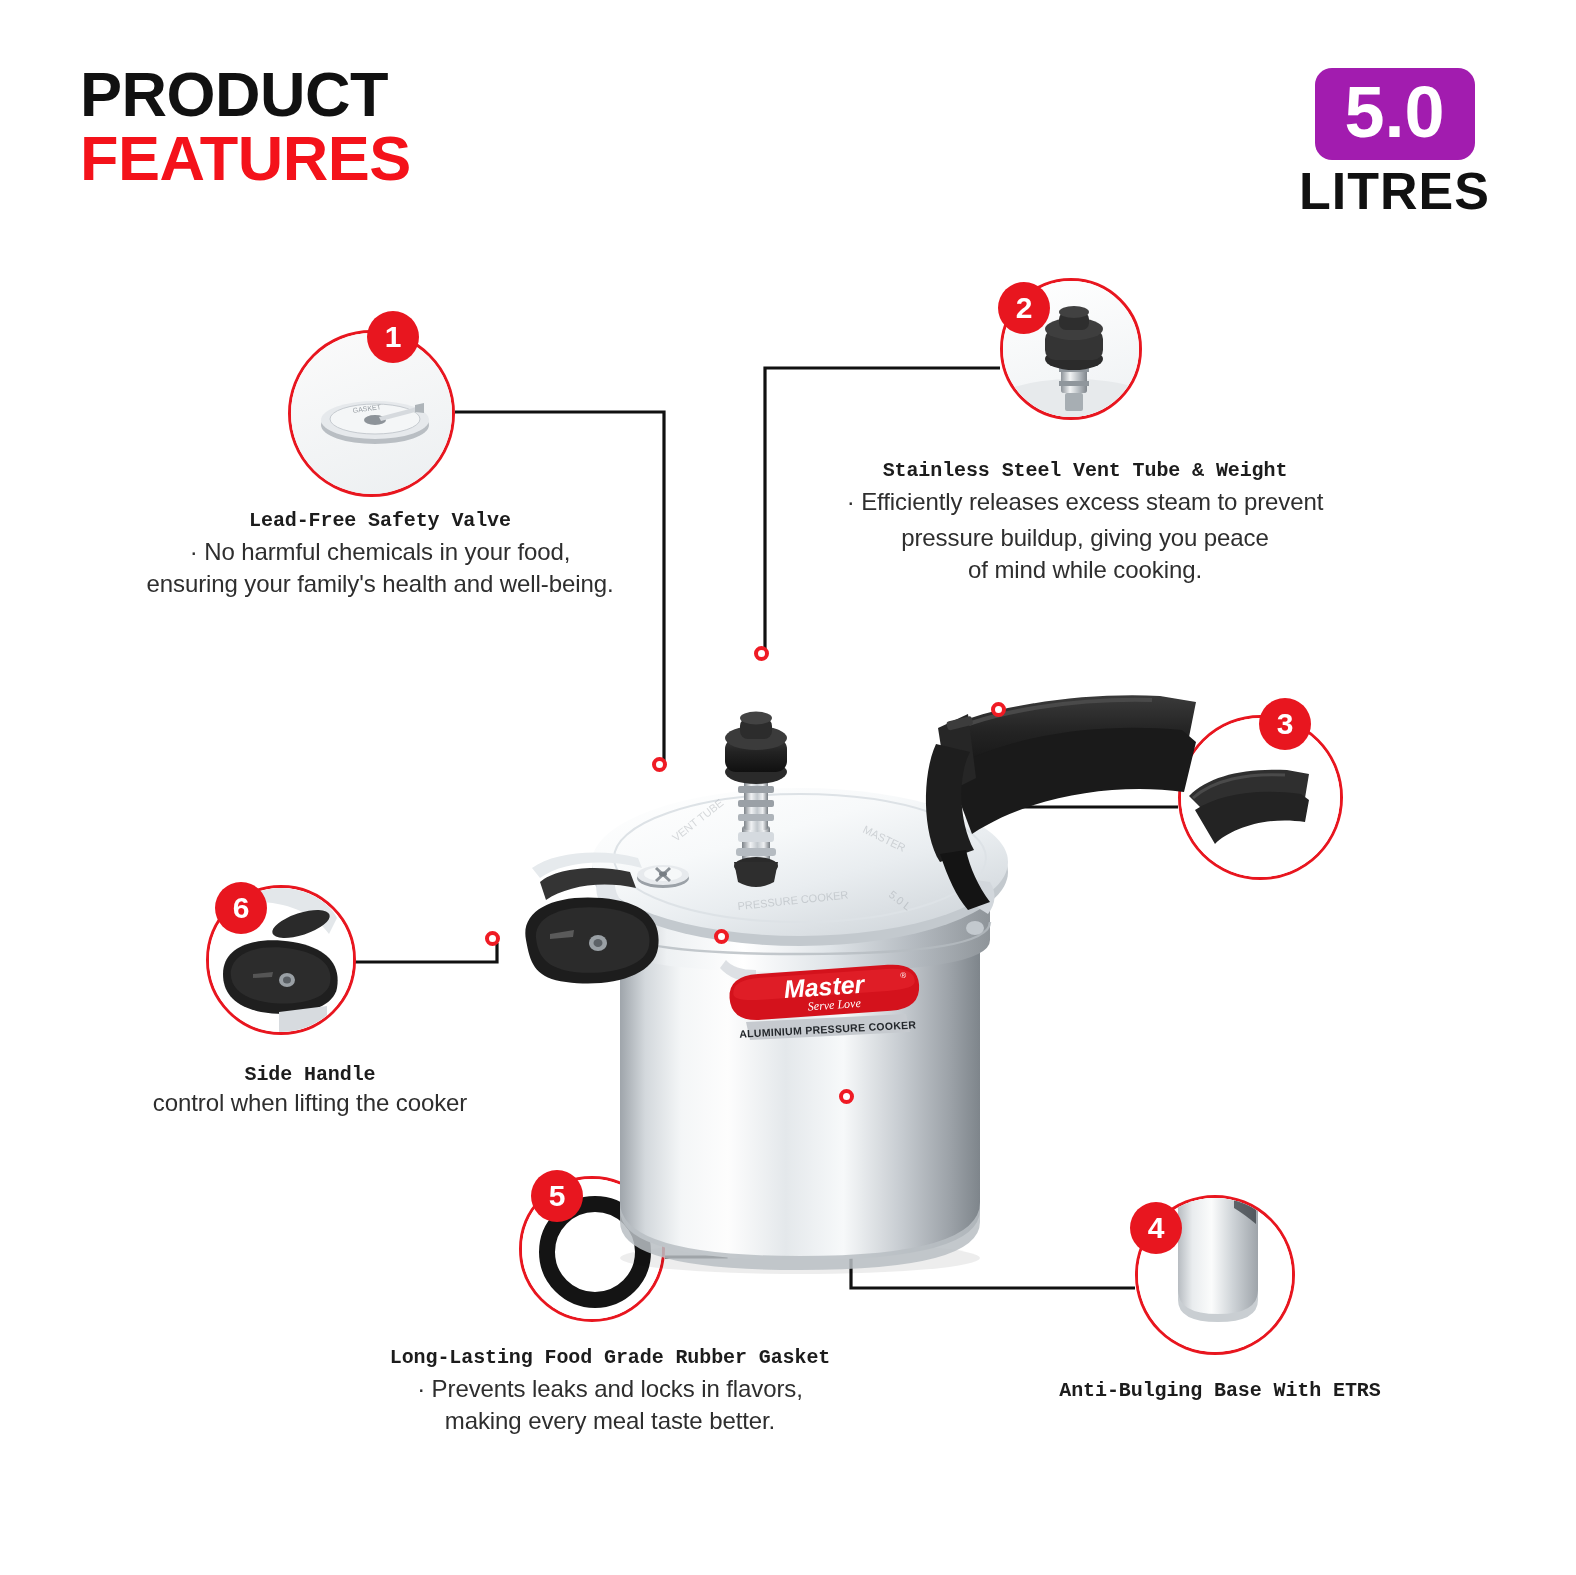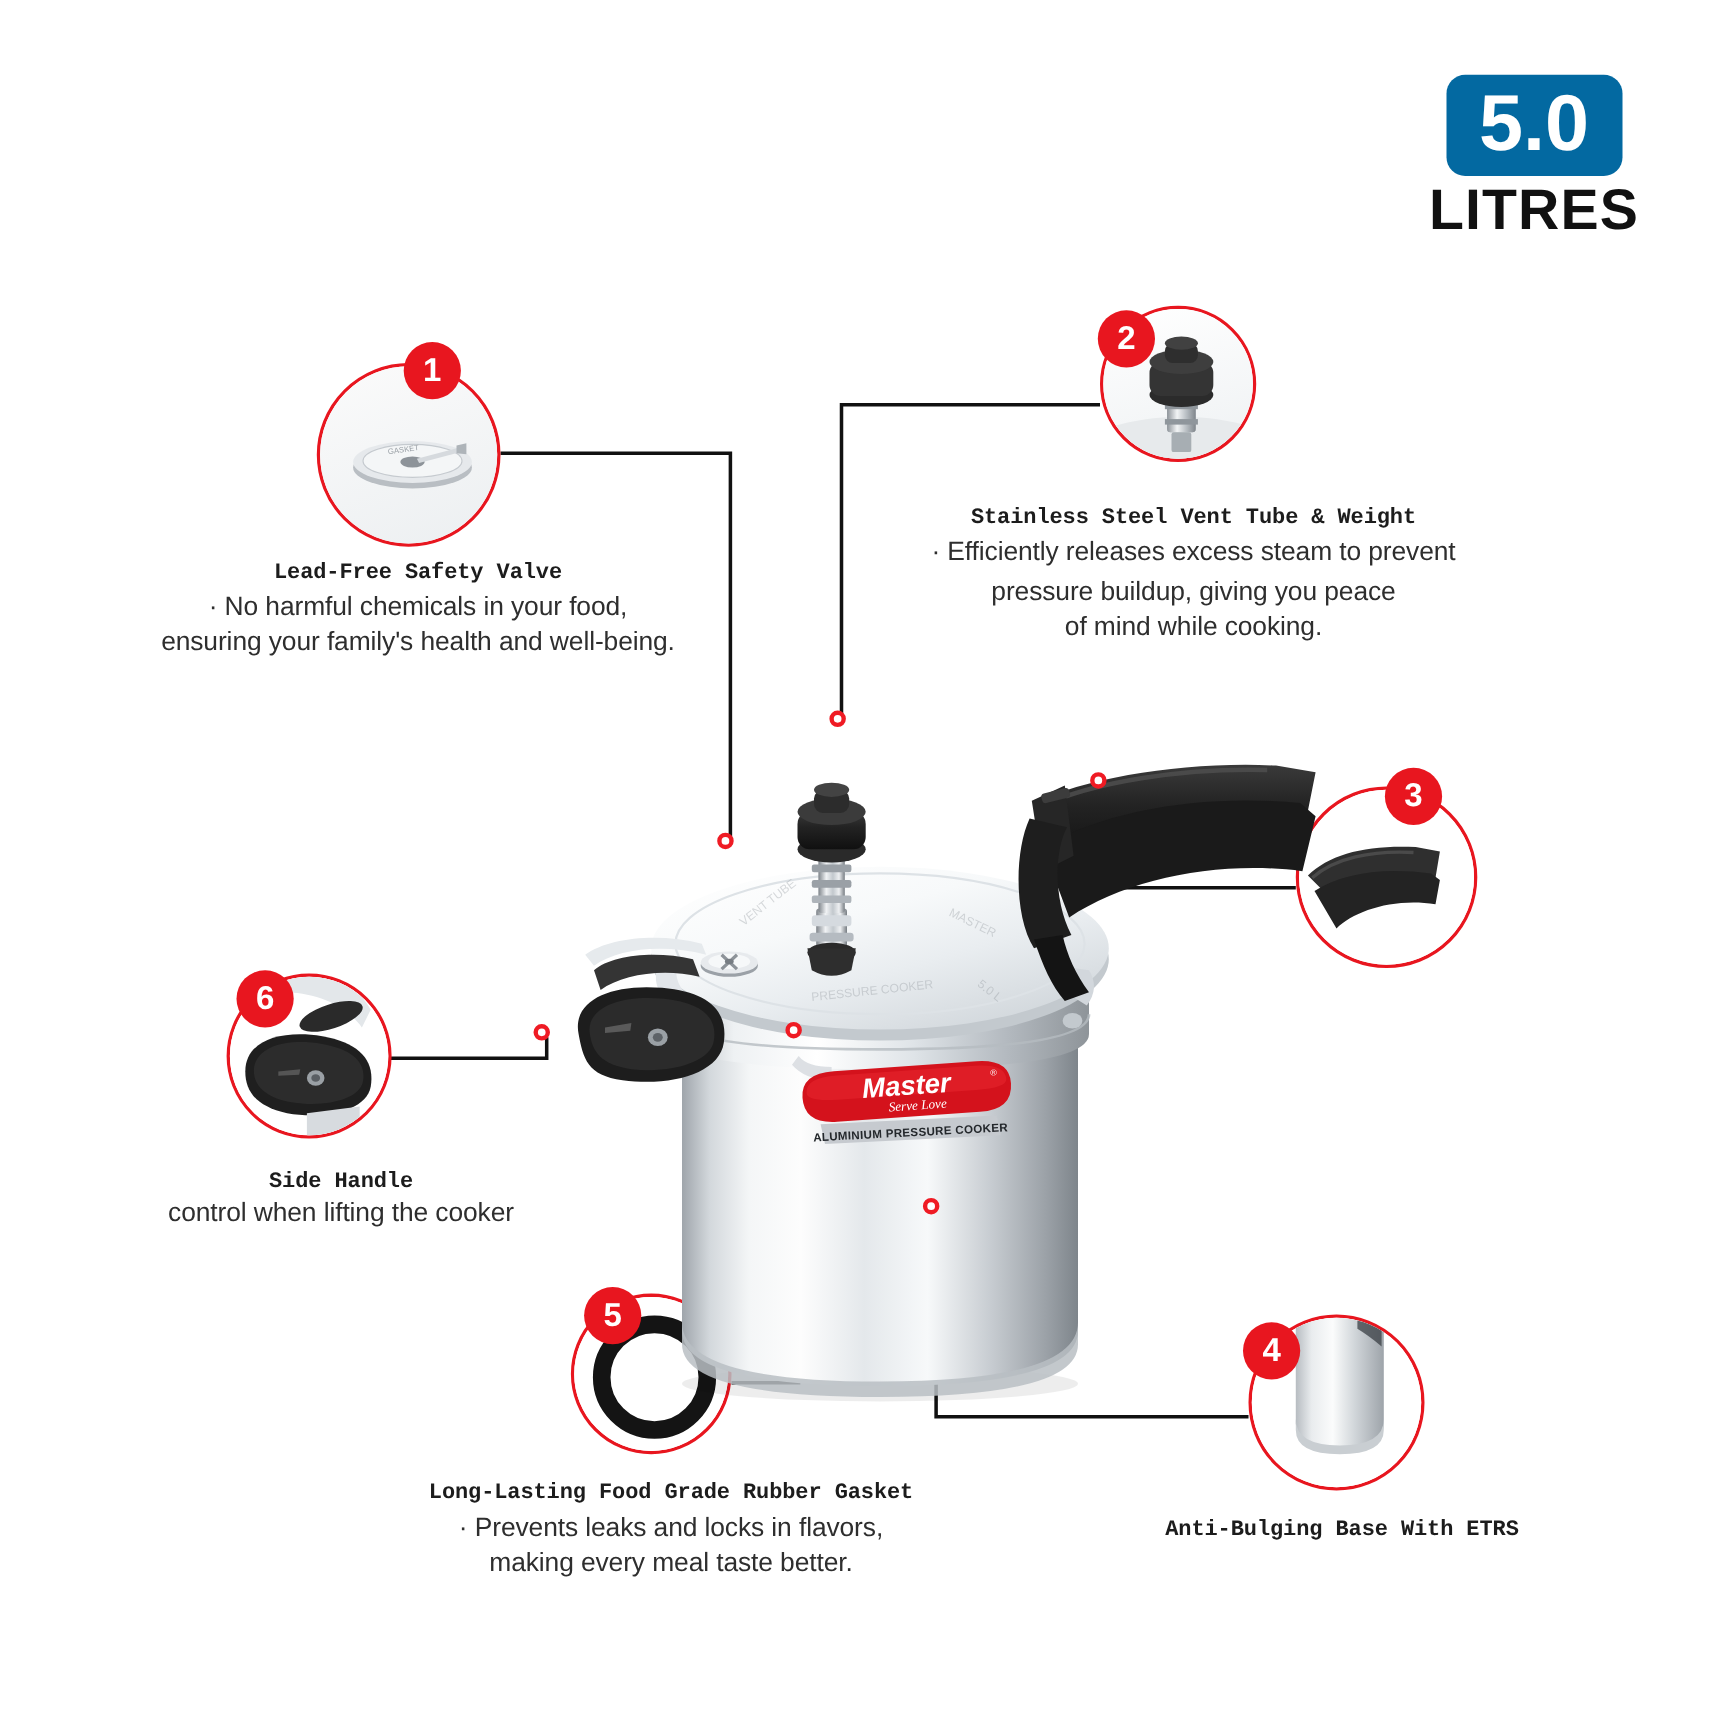--- a/index.html
+++ b/index.html
@@ -17,21 +17,21 @@
     font-size: 63px; font-weight: 700; color: #111111;
     letter-spacing: -0.5px; line-height: 1.02;
   }
   .title-line2 {
     font-size: 63px; font-weight: 700; color: #f4121a;
     letter-spacing: -0.5px; line-height: 1.02;
   }
 
   .volume-badge-wrap { position: absolute; right: 86px; top: 68px; text-align: center; }
   .volume-chip {
-    background: #0369a1; border-radius: 17px;
+    background: #a21caf; border-radius: 17px;
     padding: 8px 30px 12px 30px;
     display: inline-block;
   }
   .volume-value {
     color: #ffffff; font-size: 72px; font-weight: 700;
     letter-spacing: 0px; line-height: 1.0;
   }
   .volume-unit {
     color: #111111; font-size: 52px; font-weight: 700;
     letter-spacing: 1px; margin-top: 4px; line-height: 1.05; text-align: center;
@@ -81,20 +81,24 @@
     position: absolute; width: 15px; height: 15px;
     border-radius: 50%; background:#ffffff;
     border: 4px solid #ef1b24; z-index: 20;
   }
 </style>
 </head>
 <body>
 
 <div id="stage">
 
+  <div class="title-block">
+    <div class="title-line1">PRODUCT</div>
+    <div class="title-line2">FEATURES</div>
+  </div>
 
   <div class="volume-badge-wrap">
     <div class="volume-chip">
       <div class="volume-value">5.0</div>
     </div>
     <div class="volume-unit">LITRES</div>
   </div>
 
   <svg id="connectors" viewBox="0 0 1576 1575">
 

